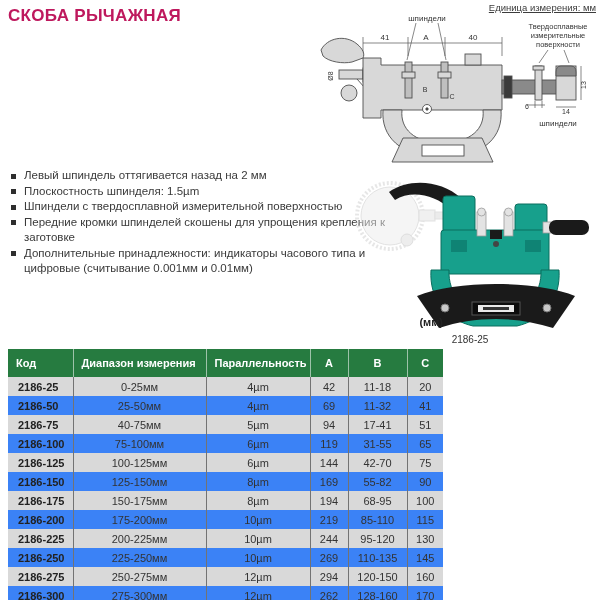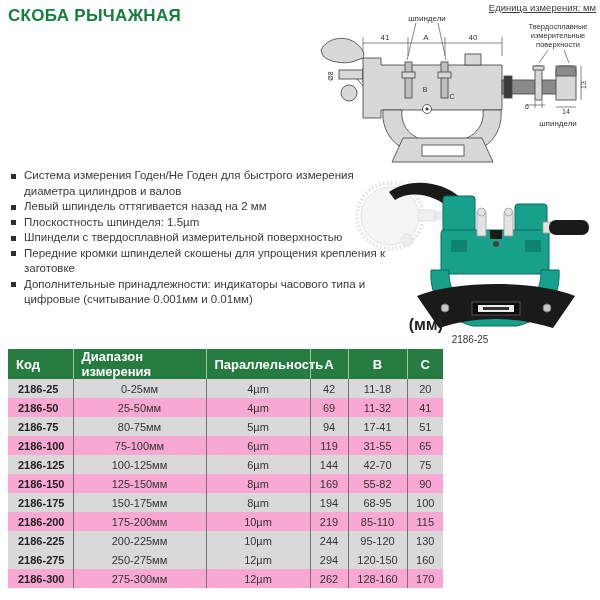--- a/index.html
+++ b/index.html
@@ -7,21 +7,21 @@
     --row-stripe:#d9d9d9;
     --product-teal:#17a08c;
   }
   html,body{margin:0;padding:0;}
   body{
     width:600px;height:600px;position:relative;overflow:hidden;
     background:#ffffff;font-family:"Liberation Sans",sans-serif;
   }
   .page-title{
     position:absolute;left:8px;top:6px;
-    font-size:17px;font-weight:bold;color:#15803d;letter-spacing:.3px;
+    font-size:17px;font-weight:bold;color:#be185d;letter-spacing:.3px;
   }
   .unit-note{
     position:absolute;right:4px;top:2px;
     font-size:9.5px;color:#3c3c3c;text-decoration:underline;
   }
   .tech-drawing{position:absolute;left:305px;top:10px;width:295px;height:160px;}
   .tech-drawing line,.tech-drawing path,.tech-drawing rect,.tech-drawing circle{
     stroke:#4f4f4f;stroke-width:.9;fill:none;
   }
   .tech-drawing .metal{fill:#d8d8d8;}
@@ -47,42 +47,42 @@
   .product-photo .teal{fill:var(--product-teal);stroke:#0b6e5f;stroke-width:1;}
   .product-photo .tealdark{fill:#0f8374;stroke:none;}
   .product-photo .blackpart{fill:#1a1a1a;stroke:none;}
   .product-photo .silver{fill:#e3e3e3;stroke:#9b9b9b;stroke-width:.8;}
   .product-caption{
     position:absolute;left:345px;top:334px;width:250px;text-align:center;
     font-size:10px;color:#333;
   }
   .table-unit{
     position:absolute;left:8px;top:316px;width:435px;text-align:right;
-    font-size:16px;font-weight:bold;color:#222;
+    font-size:11px;font-weight:bold;color:#222;
   }
 
   table.spec{
     position:absolute;left:8px;top:349px;width:435px;
     border-collapse:collapse;table-layout:fixed;font-size:11px;
   }
   table.spec thead th{
-    background:var(--header-green);color:#fff;font-weight:bold;font-size:13px;
-    height:20px;padding:0;text-align:left;padding-left:8px;
+    background:var(--header-green);color:#fff;font-weight:bold;font-size:11px;
+    height:28px;padding:0;text-align:left;padding-left:8px;
   }
   table.spec thead th.center{text-align:center;padding-left:0;}
   table.spec thead th + th{border-left:1px solid rgba(255,255,255,.55);}
   table.spec tbody td{
     height:19px;padding:0;text-align:center;color:#333;
     border-left:1px solid #737373;
   }
   table.spec tbody td:first-child{
     border-left:none;text-align:left;padding-left:10px;font-weight:bold;color:#222;
   }
   table.spec tr.odd{background:var(--row-stripe);}
-  table.spec tr.even{background:#f9a8d4;}
+  table.spec tr.even{background:#3b82f6;}
 </style>
 </head>
 <body>
 
 <div class="page-title">СКОБА РЫЧАЖНАЯ</div>
 
 <div class="unit-note">Единица измерения: мм</div>
 
 <svg class="tech-drawing" viewBox="0 0 295 160">
 
@@ -151,21 +151,20 @@
     <line class="dim" x1="276" y1="56" x2="276" y2="90"></line>
     <text class="t7" transform="rotate(-90 281 75)" x="281" y="75" text-anchor="middle">13</text>
     <text class="t8" x="253" y="116" text-anchor="middle">шпиндели</text>
   </g>
 </svg>
 
 <div class="features">
   <ul>
     <li class="odd">
         <span class="bullet"></span>
-        <span>Система измерения Годен/Не Годен для быстрого измерения диаметра цилиндров и валов</span>
       </li>
       <li class="even">
         <span class="bullet"></span>
         <span>Левый шпиндель оттягивается назад на 2 мм</span>
       </li>
       <li class="even">
         <span class="bullet"></span>
         <span>Плоскостность шпинделя: 1.5µm</span>
       </li>
       <li class="even">
@@ -260,21 +259,21 @@
       <tr class="even">
         <td>2186-50</td>
         <td>25-50мм</td>
         <td>4µm</td>
         <td>69</td>
         <td>11-32</td>
         <td>41</td>
       </tr>
       <tr class="odd">
         <td>2186-75</td>
-        <td>80-75мм</td>
+        <td>40-75мм</td>
         <td>5µm</td>
         <td>94</td>
         <td>17-41</td>
         <td>51</td>
       </tr>
       <tr class="even">
         <td>2186-100</td>
         <td>75-100мм</td>
         <td>6µm</td>
         <td>119</td>
@@ -314,20 +313,28 @@
         <td>115</td>
       </tr>
       <tr class="odd">
         <td>2186-225</td>
         <td>200-225мм</td>
         <td>10µm</td>
         <td>244</td>
         <td>95-120</td>
         <td>130</td>
       </tr>
+      <tr class="even">
+        <td>2186-250</td>
+        <td>225-250мм</td>
+        <td>10µm</td>
+        <td>269</td>
+        <td>110-135</td>
+        <td>145</td>
+      </tr>
       <tr class="odd">
         <td>2186-275</td>
         <td>250-275мм</td>
         <td>12µm</td>
         <td>294</td>
         <td>120-150</td>
         <td>160</td>
       </tr>
       <tr class="even">
         <td>2186-300</td>

